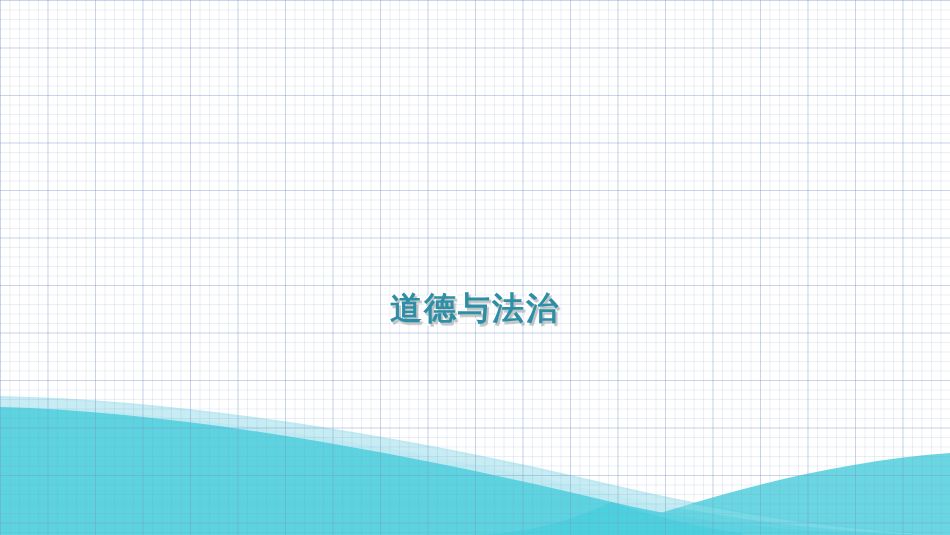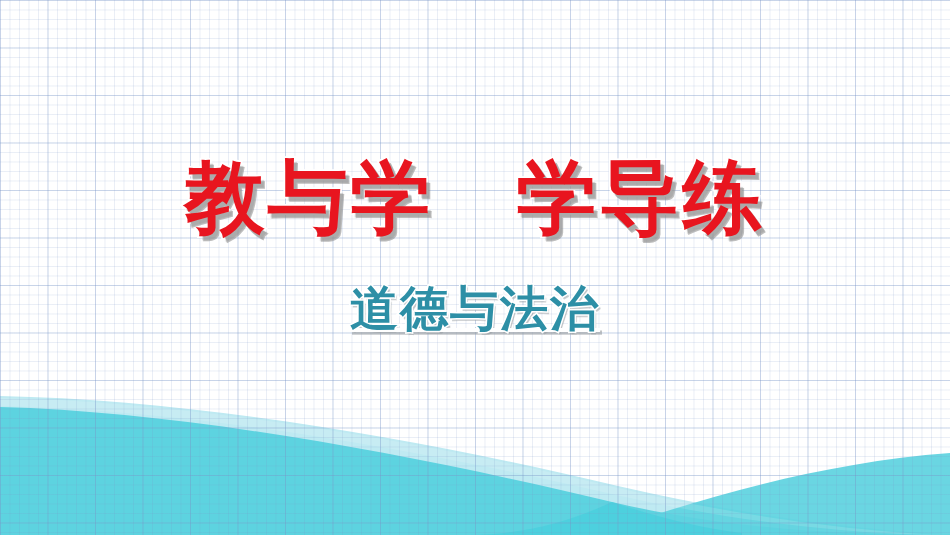--- a/index.html
+++ b/index.html
@@ -83,31 +83,30 @@
   }
 
   .sub-title {
     position: absolute;
     left: 0;
     top: 278px;
     width: 950px;
     text-align: center;
     font-family: "DejaVu Sans", "Liberation Sans", sans-serif;
     font-weight: 700;
-    font-size: 48px;
+    font-size: 32px;
     line-height: 60px;
     letter-spacing: 2px;
     white-space: pre;
     color: #2d8fa6;
     -webkit-text-stroke: 3px #ffffff;
     paint-order: stroke fill;
     text-shadow:
        2px 3px 0 rgba(150,155,160,0.42),
        2px 2px 1px rgba(160,165,170,0.35);
-    text-decoration: underline;
   }
 </style>
 </head>
 <body>
 
 <div id="slide">
 
   <svg id="wave-layer" viewBox="0 0 950 535" preserveAspectRatio="none">
 
     <path fill="#bfeaf2" d="M0,396 C200,400 430,441 618,486 C742,515 860,530 950,534 L950,535 L0,535 Z"></path>
@@ -118,19 +117,18 @@
 
     <path fill="#3fcddd" fill-opacity="0.55" d="M612,502 C660,518 700,528 742,533 L742,535 L470,535 C520,535 570,522 612,502 Z"></path>
 
     <path fill="#ffffff" fill-opacity="0.13" d="M0,398 C200,402 430,443 618,488 C742,517 860,532 950,535 L950,535 C860,535 740,523 616,495 C428,451 198,410 0,406 Z"></path>
   </svg>
 
   <div id="grid-overlay"></div>
 
   <div id="text-layer">
 
-    <div class="main-title">教与学　学导练</div>
 
     <div class="sub-title">道德与法治</div>
 
   </div>
 
 </div>
 
 </body></html>

